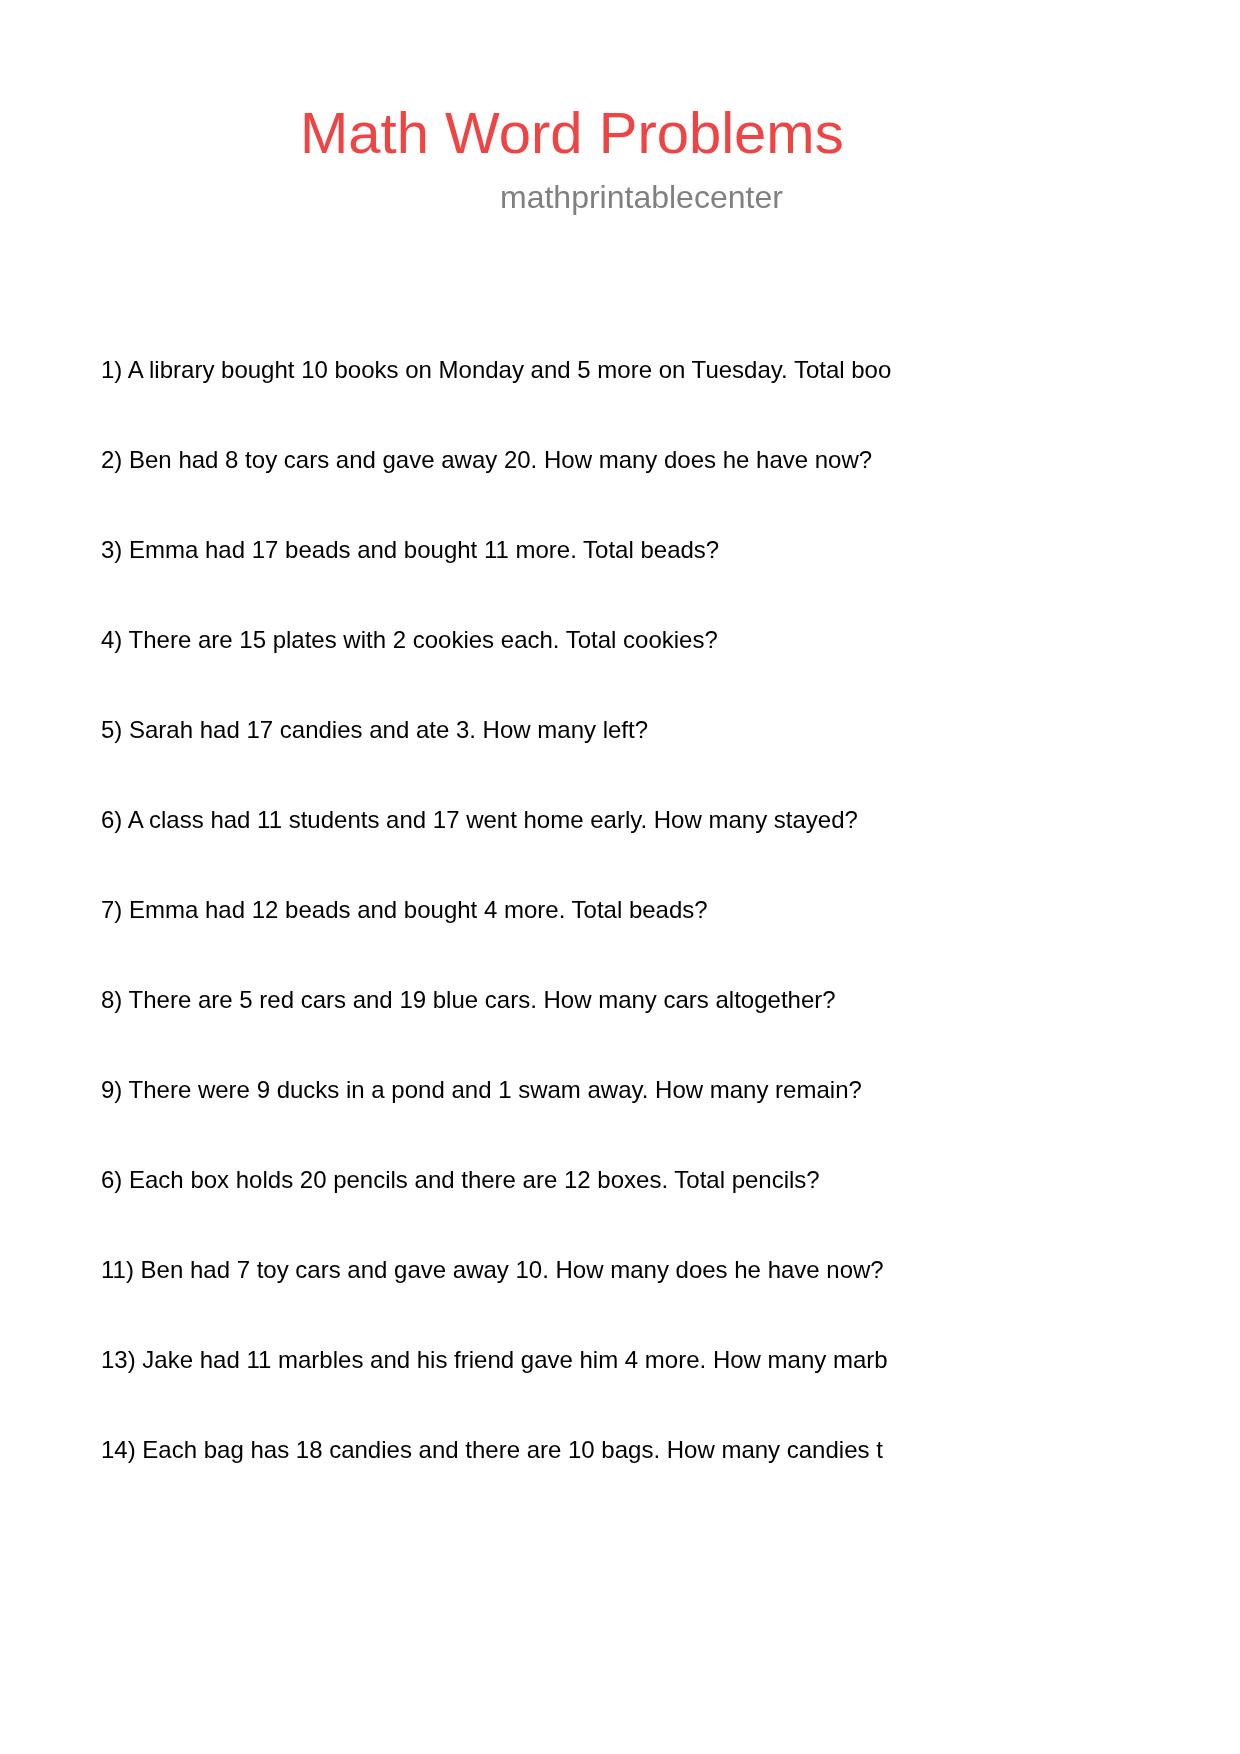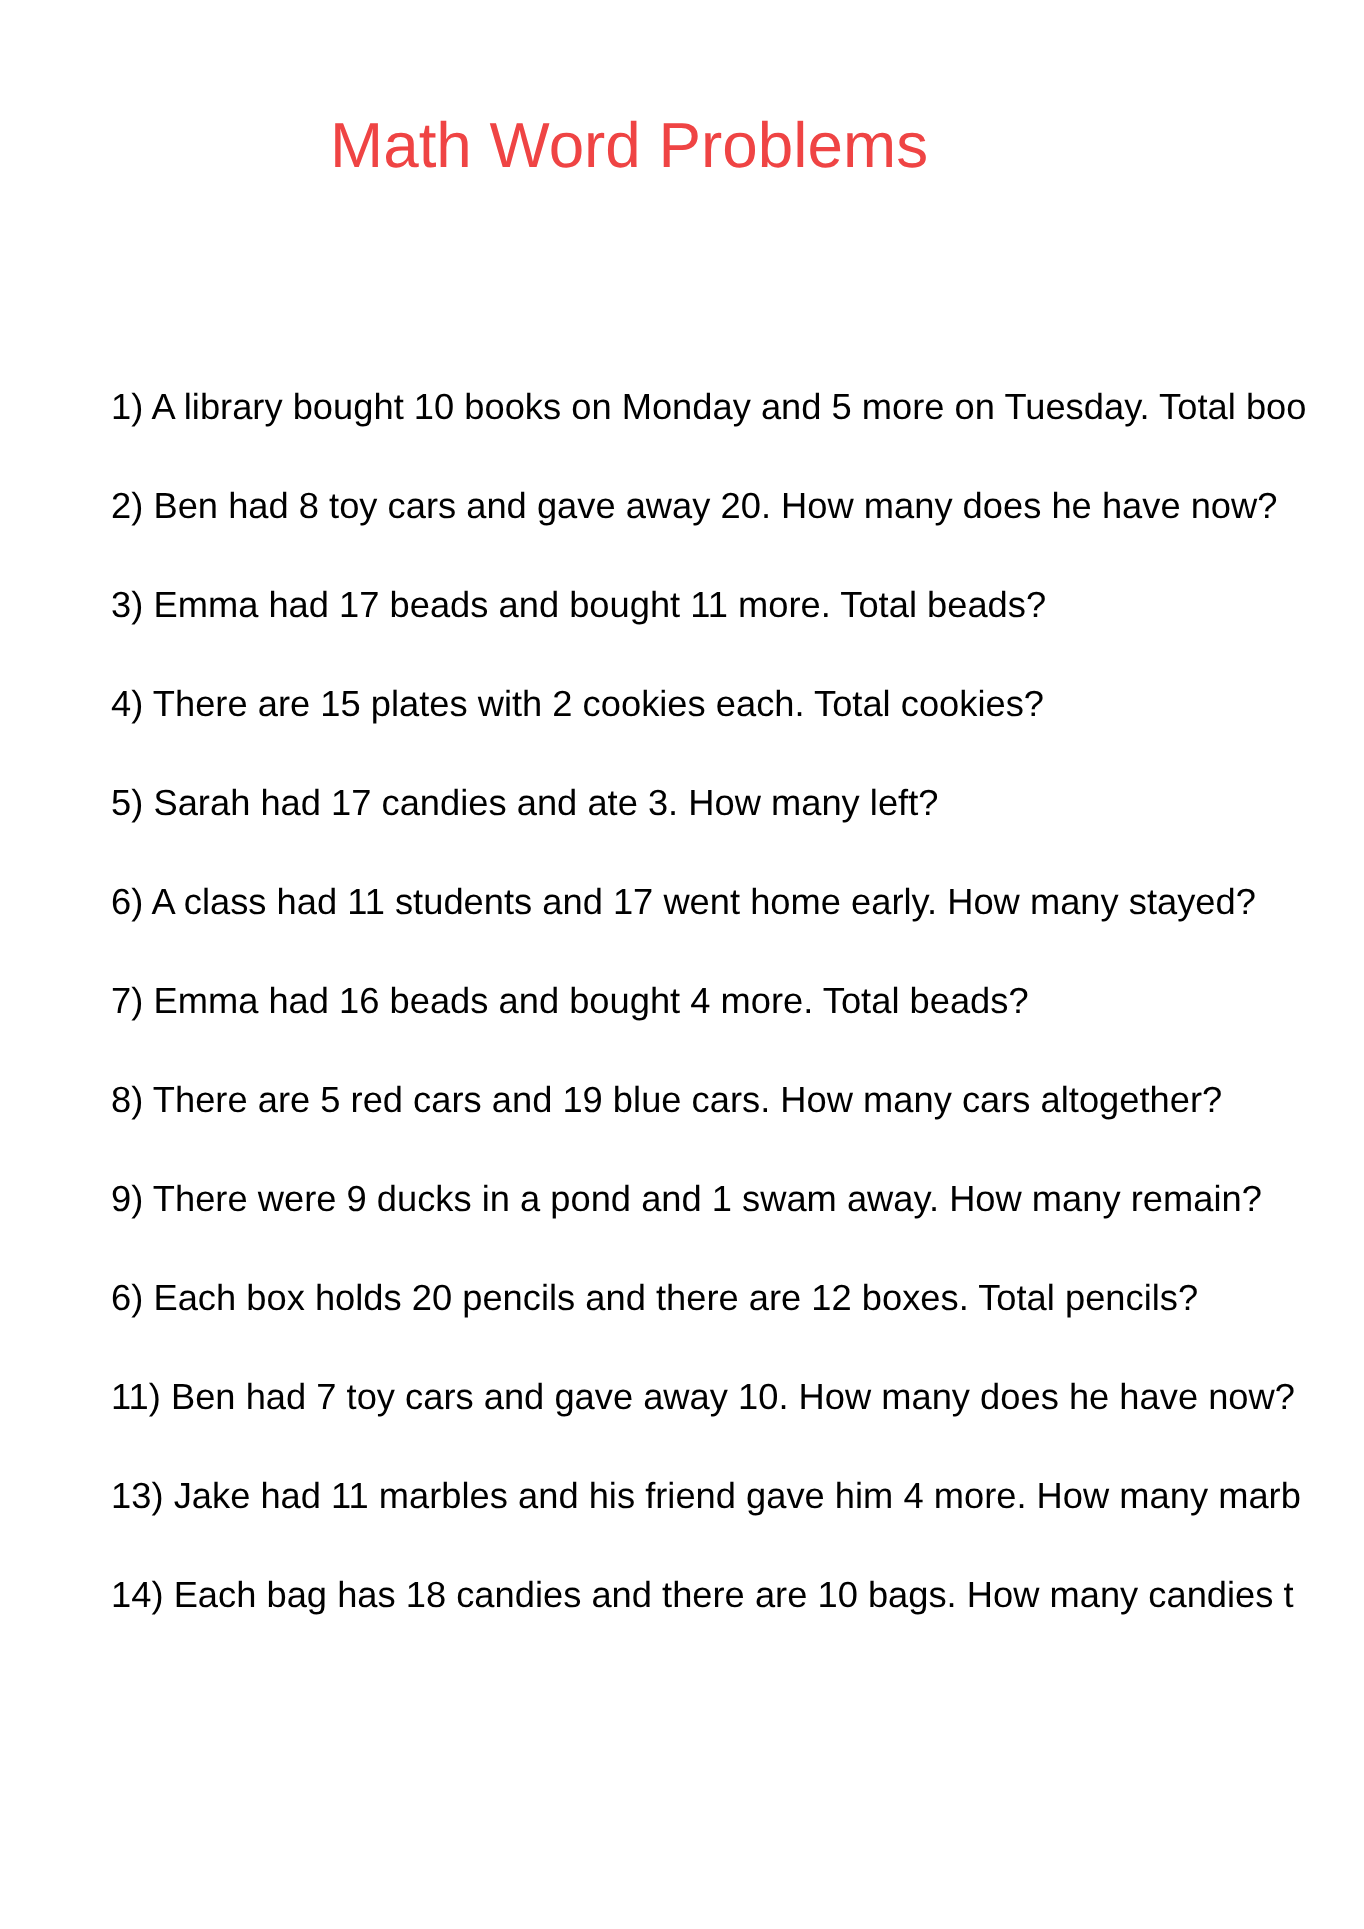--- a/index.html
+++ b/index.html
@@ -49,40 +49,41 @@
       top: 350px;
       margin: 0;
       padding: 0;
       list-style: none;
       width: 1139px;
       overflow: hidden;
     }
     .problem {
       height: 90px;
       line-height: 40px;
-      font-size: 33px;
+      font-size: 24px;
       white-space: nowrap;
       overflow: hidden;
       color: #000000;
     }
   </style>
 </head>
 <body>
 
 <div class="page">
   <h1 class="title">Math Word Problems</h1>
+  <div class="subtitle">mathprintablecenter</div>
 
   <ol class="problems">
     <li class="problem"><span>1)</span> <span>A library bought 10 books on Monday and 5 more on Tuesday. Total boo</span></li>
     <li class="problem"><span>2)</span> <span>Ben had 8 toy cars and gave away 20. How many does he have now?</span></li>
     <li class="problem"><span>3)</span> <span>Emma had 17 beads and bought 11 more. Total beads?</span></li>
     <li class="problem"><span>4)</span> <span>There are 15 plates with 2 cookies each. Total cookies?</span></li>
     <li class="problem"><span>5)</span> <span>Sarah had 17 candies and ate 3. How many left?</span></li>
     <li class="problem"><span>6)</span> <span>A class had 11 students and 17 went home early. How many stayed?</span></li>
-    <li class="problem"><span>7)</span> <span>Emma had 16 beads and bought 4 more. Total beads?</span></li>
+    <li class="problem"><span>7)</span> <span>Emma had 12 beads and bought 4 more. Total beads?</span></li>
     <li class="problem"><span>8)</span> <span>There are 5 red cars and 19 blue cars. How many cars altogether?</span></li>
     <li class="problem"><span>9)</span> <span>There were 9 ducks in a pond and 1 swam away. How many remain?</span></li>
     <li class="problem"><span>6)</span> <span>Each box holds 20 pencils and there are 12 boxes. Total pencils?</span></li>
     <li class="problem"><span>11)</span> <span>Ben had 7 toy cars and gave away 10. How many does he have now?</span></li>
     <li class="problem"><span>13)</span> <span>Jake had 11 marbles and his friend gave him 4 more. How many marb</span></li>
     <li class="problem"><span>14)</span> <span>Each bag has 18 candies and there are 10 bags. How many candies t</span></li>
   </ol>
 </div>
 
 </body></html>

